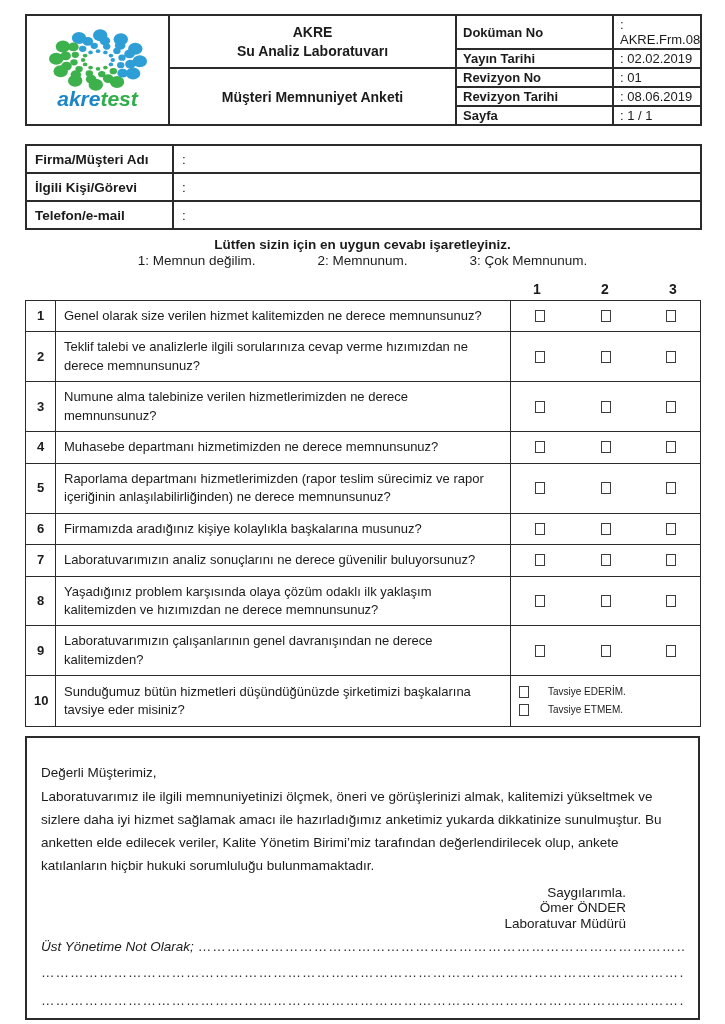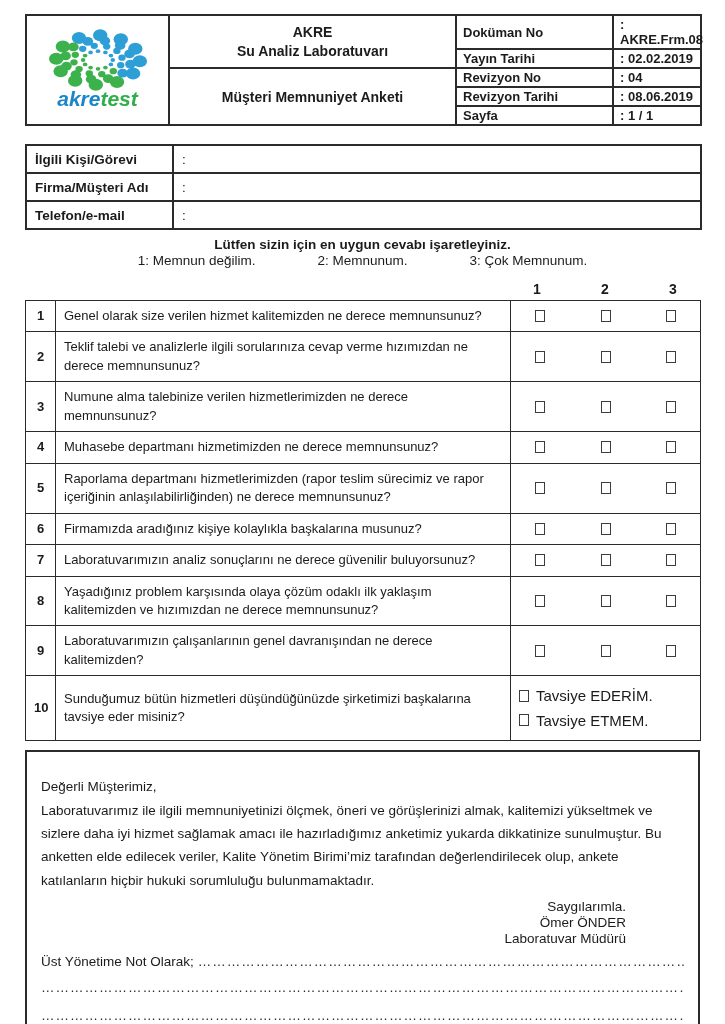--- a/index.html
+++ b/index.html
@@ -13,21 +13,21 @@
   td { vertical-align: middle; }
 
   
   .header-table td { border: 2px solid #2b2b2b; padding: 1px 6px; height: 19px; }
   .logo-cell { text-align: center; padding: 2px 2px; }
   .logo-svg { display:block; margin: 0 auto; }
   .wordmark { font-size: 21px; font-weight: bold; font-style: italic; margin-top: -4px; letter-spacing: 0px; }
   .org-cell { text-align: center; font-weight: bold; font-size: 14px; line-height: 1.35; }
   .title-cell { text-align: center; font-weight: bold; font-size: 14px; }
   .meta-label { font-weight: bold; font-size: 13px; }
-  .meta-value { font-weight: bold; font-size: 13px; padding-left: 4px; }
+  .meta-value { font-weight: normal; font-size: 13px; padding-left: 4px; }
 
   
   .contact-table { margin-top: 18px; }
   .contact-table td { border: 2px solid #2b2b2b; height: 28px; padding: 2px 8px; font-size: 13.5px; }
   .contact-label { font-weight: bold; }
 
   
   .instructions { margin-top: 7px; text-align: center; font-size: 13.5px; }
   .instr-title { font-weight: bold; }
   .instr-options { display: flex; justify-content: center; gap: 62px; margin-top: 1px; }
@@ -36,30 +36,30 @@
   .scale-header { width: 190px; margin-left: auto; margin-top: 13px;
     display: flex; justify-content: space-between; padding: 0 20px;
     font-weight: bold; font-size: 14px; }
   .scale-header span { width: 14px; text-align: center; }
   .survey-table { margin-top: 3px; }
   .survey-table td { border: 1.5px solid #2b2b2b; font-size: 13px; line-height: 1.42; padding: 6px 8px; }
   .num-cell { text-align: center; font-weight: bold; padding: 6px 2px; }
   .rating { display: flex; justify-content: space-between; align-items: center; padding: 0 16px; }
   .cb { display: inline-block; width: 10px; height: 12px; border: 1.6px solid #3c3c3c; background: #fff; flex: 0 0 auto; }
   .tavsiye-cell { padding: 4px 6px 4px 8px; }
-  .tavsiye-line { display: flex; align-items: center; gap: 7px; font-size: 15px; margin: 3px 0; }
+  .tavsiye-line { display: flex; align-items: center; gap: 19px; font-size: 10px; margin: 3px 0; }
 
   
   .letter-box { margin-top: 9px; border: 2px solid #2b2b2b; padding: 24px 14px 8px 14px; font-size: 13.5px; }
   .letter-salutation { line-height: 1.7; }
   .letter-body { line-height: 1.72; }
   .sig-block { width: 240px; margin-left: auto; margin-right: 58px; text-align: right;
     line-height: 1.18; margin-top: 7px; }
   .note-line { display: flex; align-items: baseline; margin-top: 7px; }
-  .note-label { white-space: nowrap; padding-right: 4px; }
+  .note-label { white-space: nowrap; padding-right: 4px; font-style: italic; }
   .dots-fill { flex: 1 1 auto; overflow: hidden; white-space: nowrap; letter-spacing: 1px; color:#2b2b2b; }
   .dots-line { overflow: hidden; white-space: nowrap; letter-spacing: 1px; color:#2b2b2b;
     margin-top: 11px; height: 17px; }
 
   
   .footer { position: relative; height: 80px; margin-top: 4px; font-size: 13.5px; }
   .footer-date { position: absolute; left: 40px; top: 0; }
   .footer-stamp { position: absolute; left: 460px; top: 0; line-height: 1.3; }
 </style>
 </head>
@@ -136,45 +136,45 @@
       <td class="meta-label">Doküman No</td>
       <td class="meta-value">: AKRE.Frm.08</td>
     </tr>
     <tr>
       <td class="meta-label">Yayın Tarihi</td>
       <td class="meta-value">: 02.02.2019</td>
     </tr>
     <tr>
       <td rowspan="3" class="title-cell">Müşteri Memnuniyet Anketi</td>
       <td class="meta-label">Revizyon No</td>
-      <td class="meta-value">: 04</td>
+      <td class="meta-value">: 01</td>
     </tr>
     <tr>
       <td class="meta-label">Revizyon Tarihi</td>
       <td class="meta-value">: 08.06.2019</td>
     </tr>
     <tr>
       <td class="meta-label">Sayfa</td>
       <td class="meta-value">: 1 / 1</td>
     </tr>
   </tbody>
     </table>
 
   <table class="contact-table">
     <colgroup>
         <col style="width:147px">
         <col style="width:528px">
       </colgroup>
     <tbody>
         <tr>
+      <td class="contact-label">Firma/Müşteri Adı</td>
+      <td class="contact-value">:</td>
+    </tr>
+    <tr>
       <td class="contact-label">İlgili Kişi/Görevi</td>
-      <td class="contact-value">:</td>
-    </tr>
-    <tr>
-      <td class="contact-label">Firma/Müşteri Adı</td>
       <td class="contact-value">:</td>
     </tr>
     <tr>
       <td class="contact-label">Telefon/e-mail</td>
       <td class="contact-value">:</td>
     </tr>
   </tbody>
     </table>
 
   <div class="instructions">

